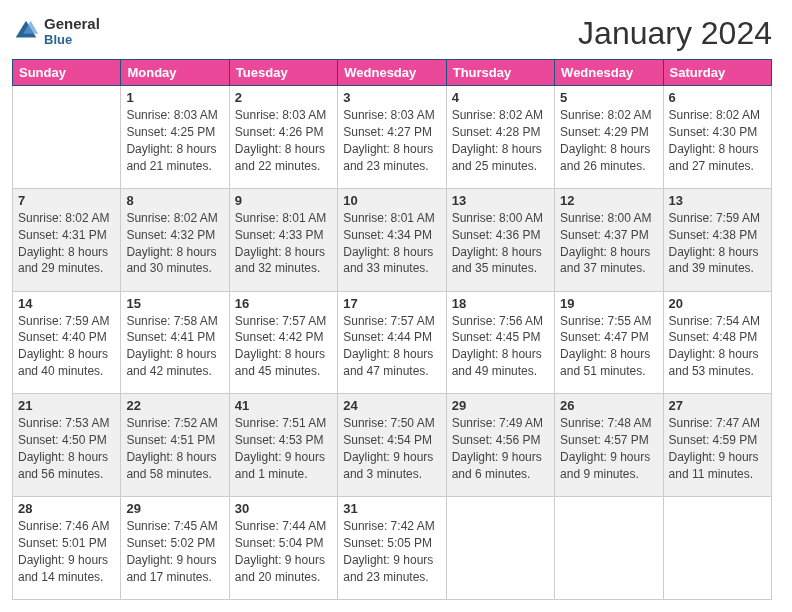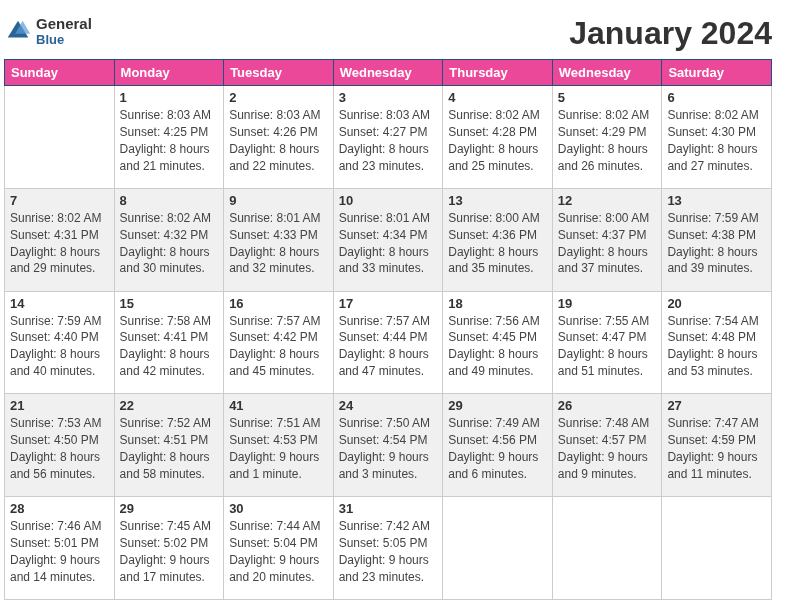--- a/index.html
+++ b/index.html
@@ -6,21 +6,21 @@
     body {
       font-family: Arial, sans-serif;
       background: #fff;
       width: 792px;
       height: 612px;
       overflow: hidden;
     }
     .page {
       width: 792px;
       height: 612px;
-      padding: 16px 20px 12px 4px;
+      padding: 16px 20px 12px 12px;
       display: flex;
       flex-direction: column;
     }
     .header {
       display: flex;
       align-items: flex-start;
       justify-content: space-between;
       margin-bottom: 8px;
     }
     .logo {
@@ -45,21 +45,21 @@
     }
     .logo-icon {
       width: 28px;
       height: 28px;
     }
     .title-block {
       text-align: right;
     }
     .title-month {
       font-size: 32px;
-      font-weight: bold;
+      font-weight: normal;
       color: #333;
       line-height: 1.1;
     }
     .title-location {
       font-size: 14px;
       color: #555;
     }
     .calendar {
       flex: 1;
       border: 1px solid #ccc;

